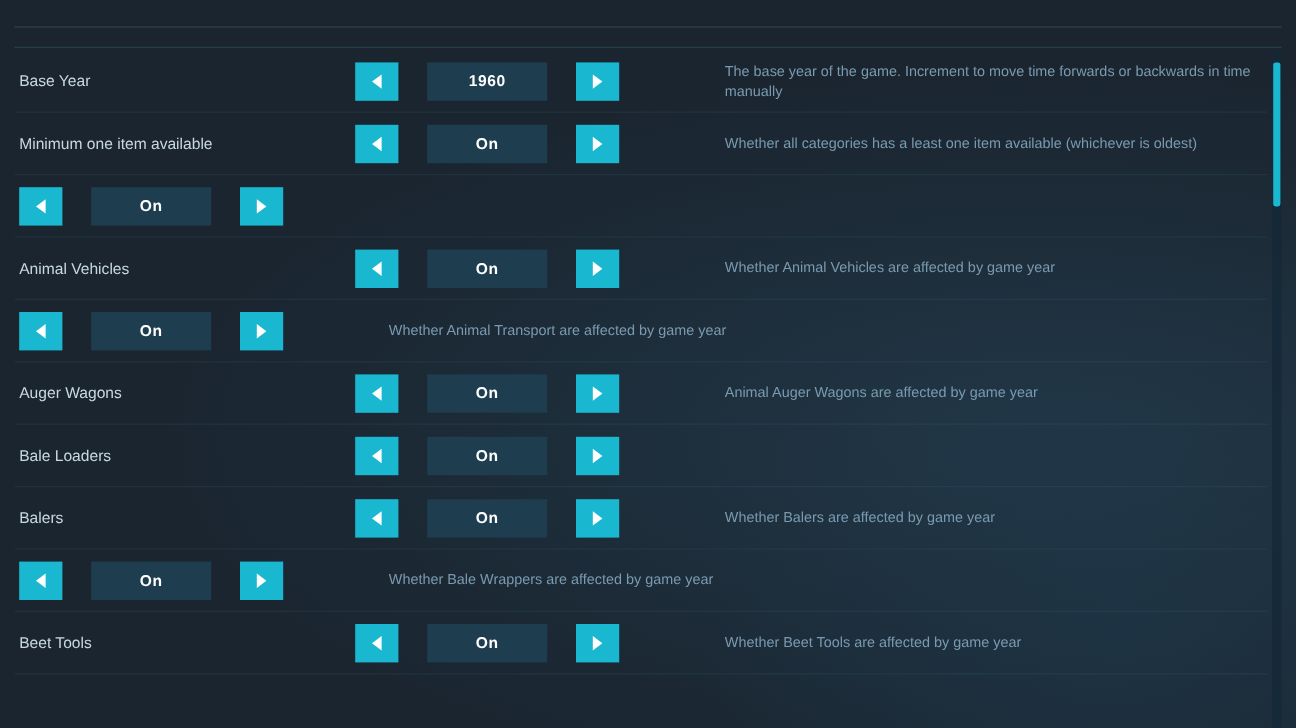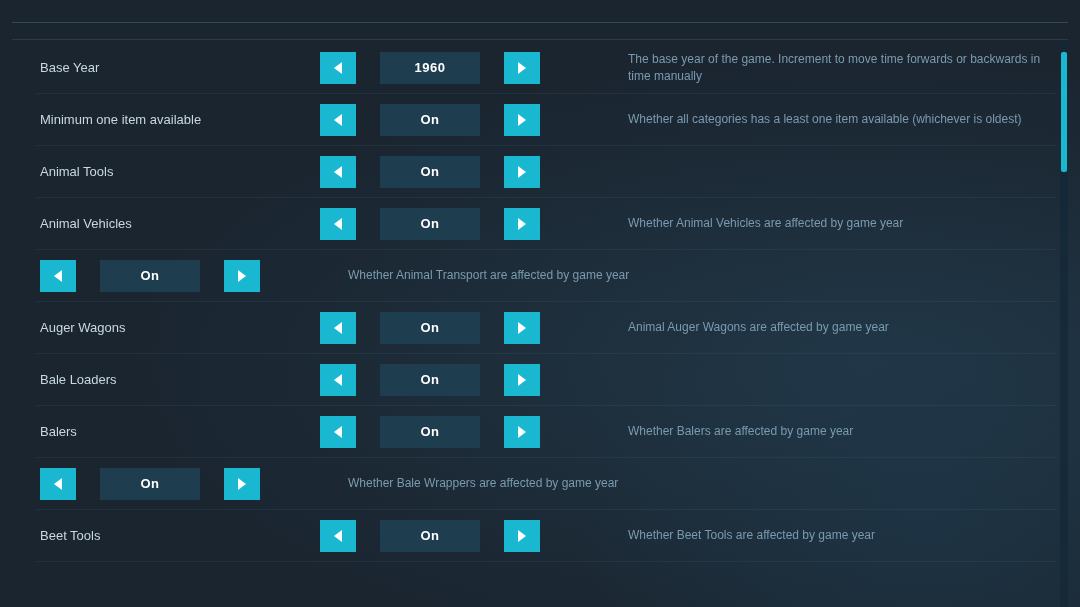--- a/index.html
+++ b/index.html
@@ -73,21 +73,20 @@
       left: 1px;
       border-radius: 2px;
     }
 
     .setting-row {
       display: flex;
       align-items: center;
       padding: 6px 4px;
       border-bottom: 1px solid rgba(100,160,180,0.1);
       min-height: 52px;
-      margin-left: 24px;
     }
 
     .setting-label {
       width: 280px;
       flex-shrink: 0;
       font-size: 13px;
       color: #c8d8e0;
       font-weight: 400;
     }
 
@@ -199,21 +198,20 @@
         <span class="chevron-left"></span>
       </button>
       <div class="ctrl-value">On</div>
       <button class="ctrl-btn">
         <span class="chevron-right"></span>
       </button>
     </div>
     <div class="setting-description">Whether all categories has a least one item available (whichever is oldest)</div>
   </div>
         <div class="setting-row">
-    <div class="setting-label">Animal Tools</div>
     <div class="setting-control">
       <button class="ctrl-btn">
         <span class="chevron-left"></span>
       </button>
       <div class="ctrl-value">On</div>
       <button class="ctrl-btn">
         <span class="chevron-right"></span>
       </button>
     </div>
   </div>

